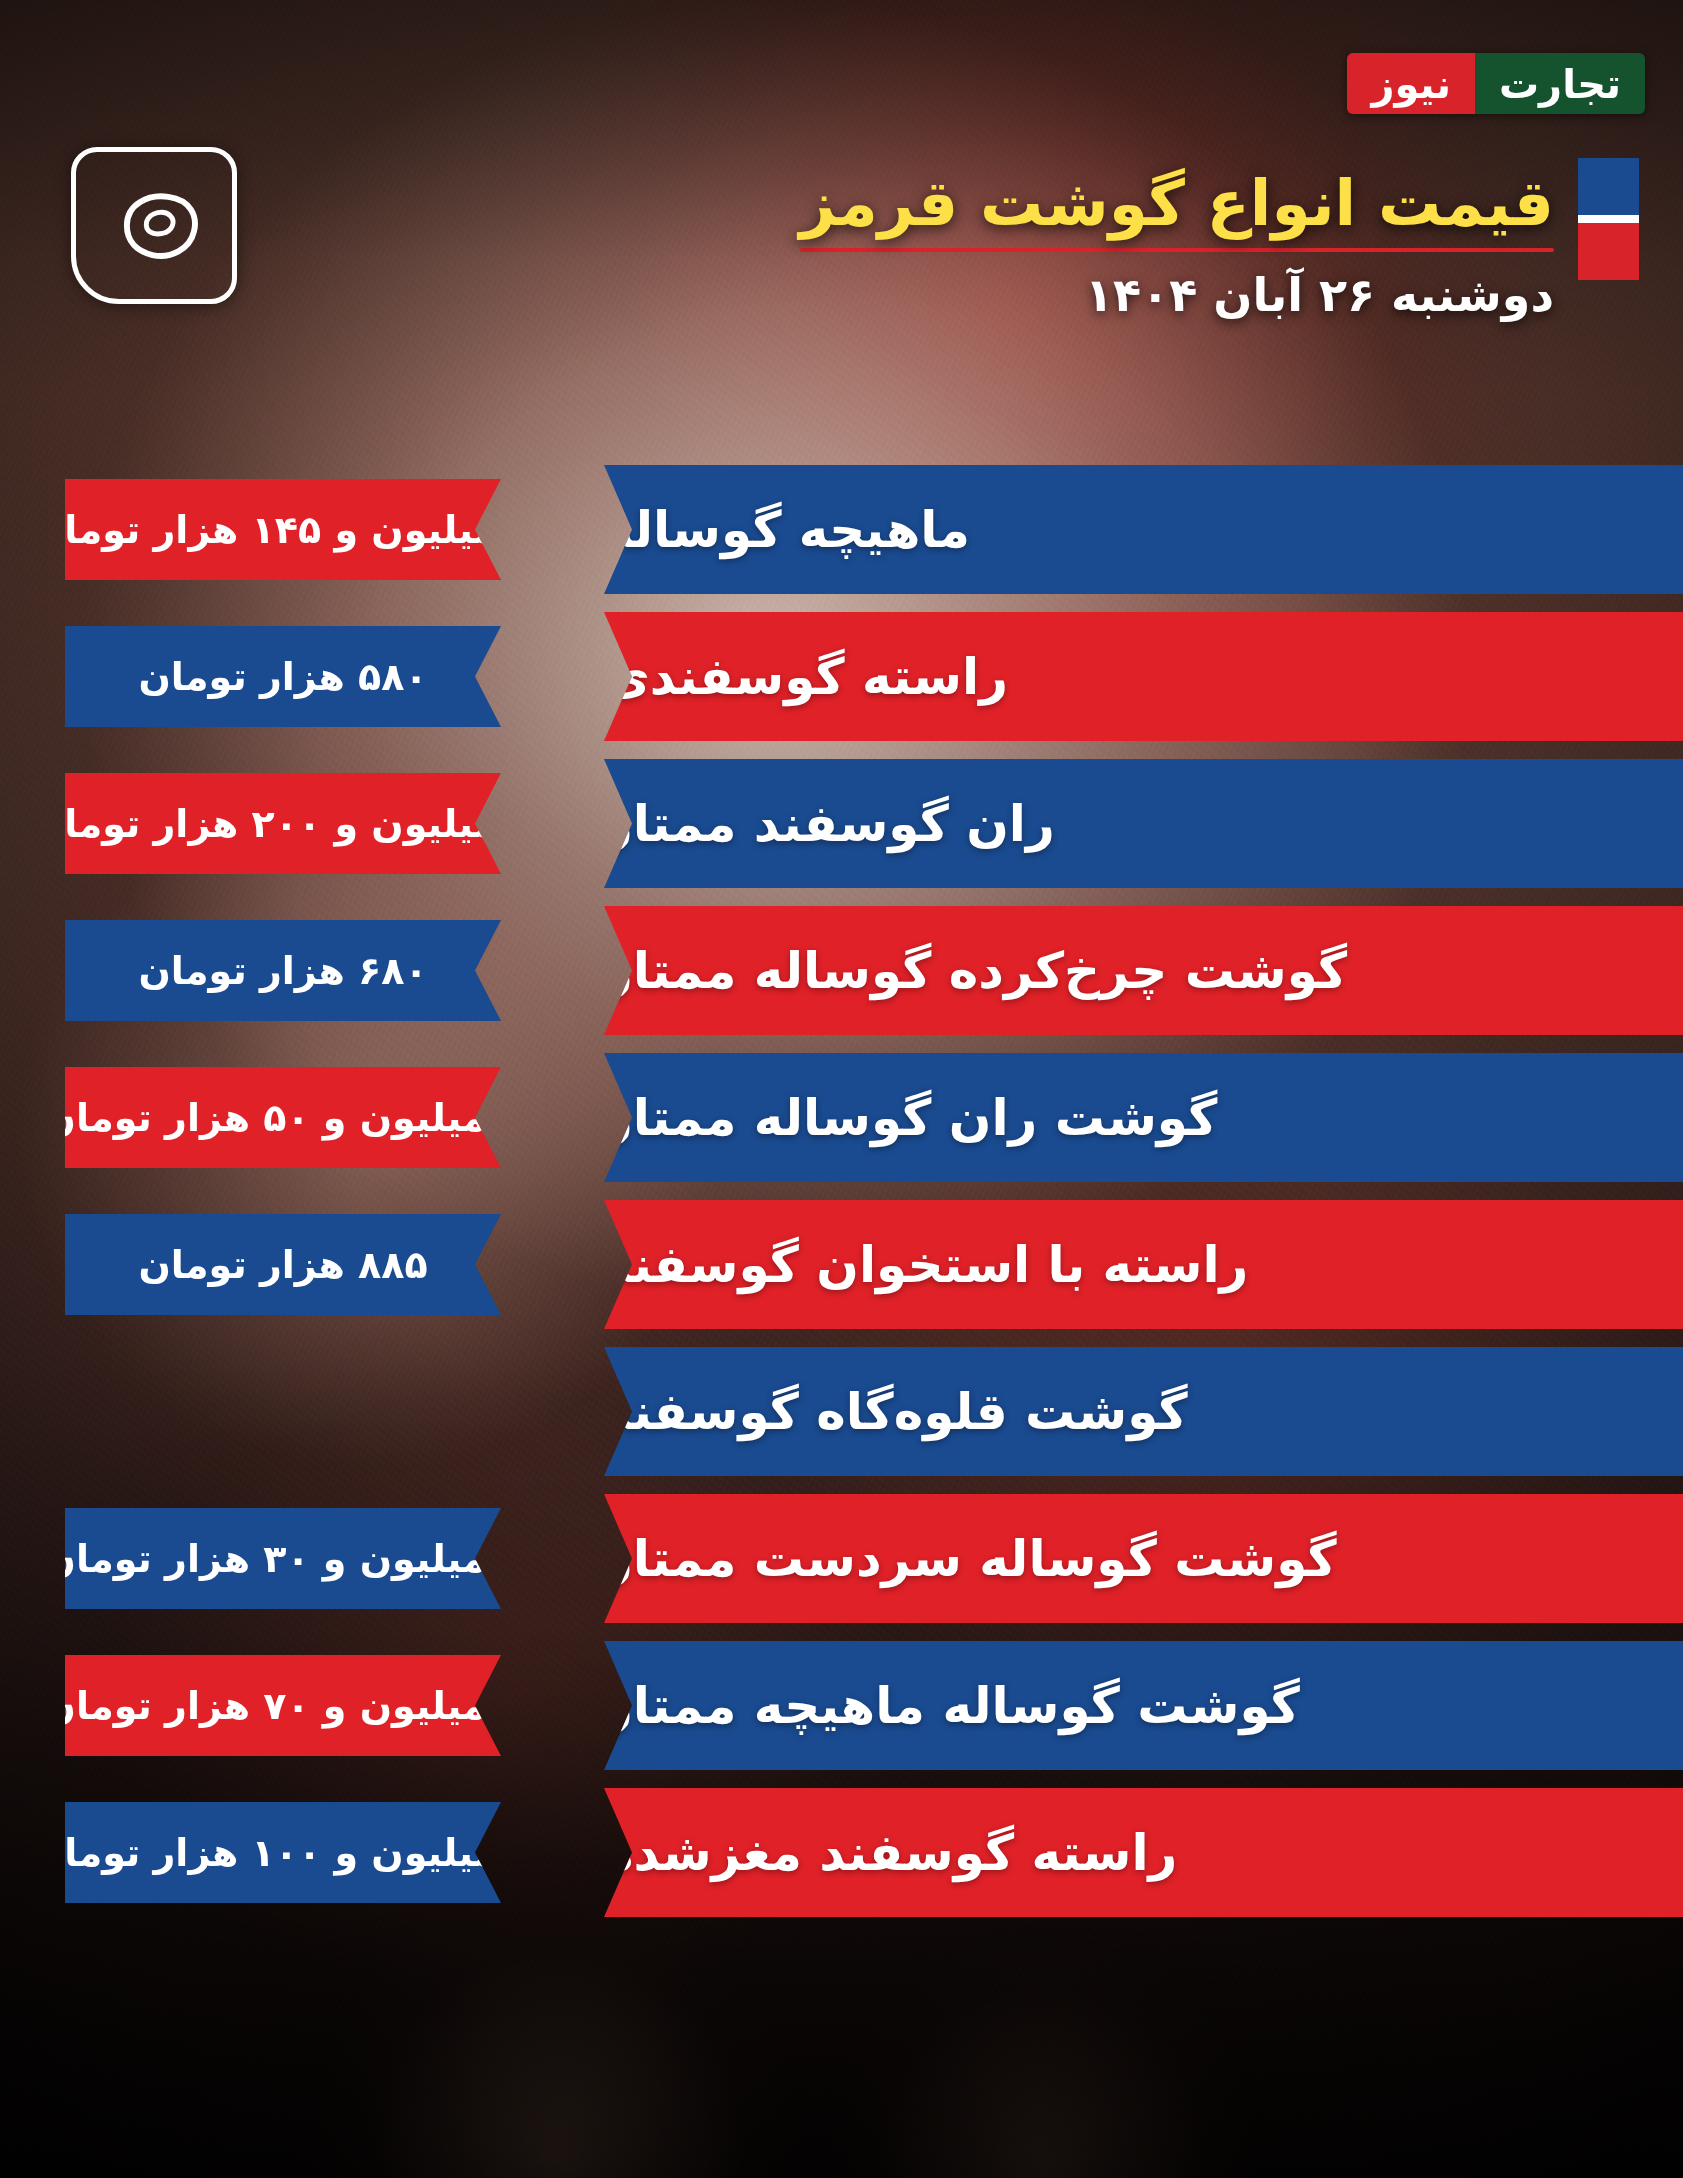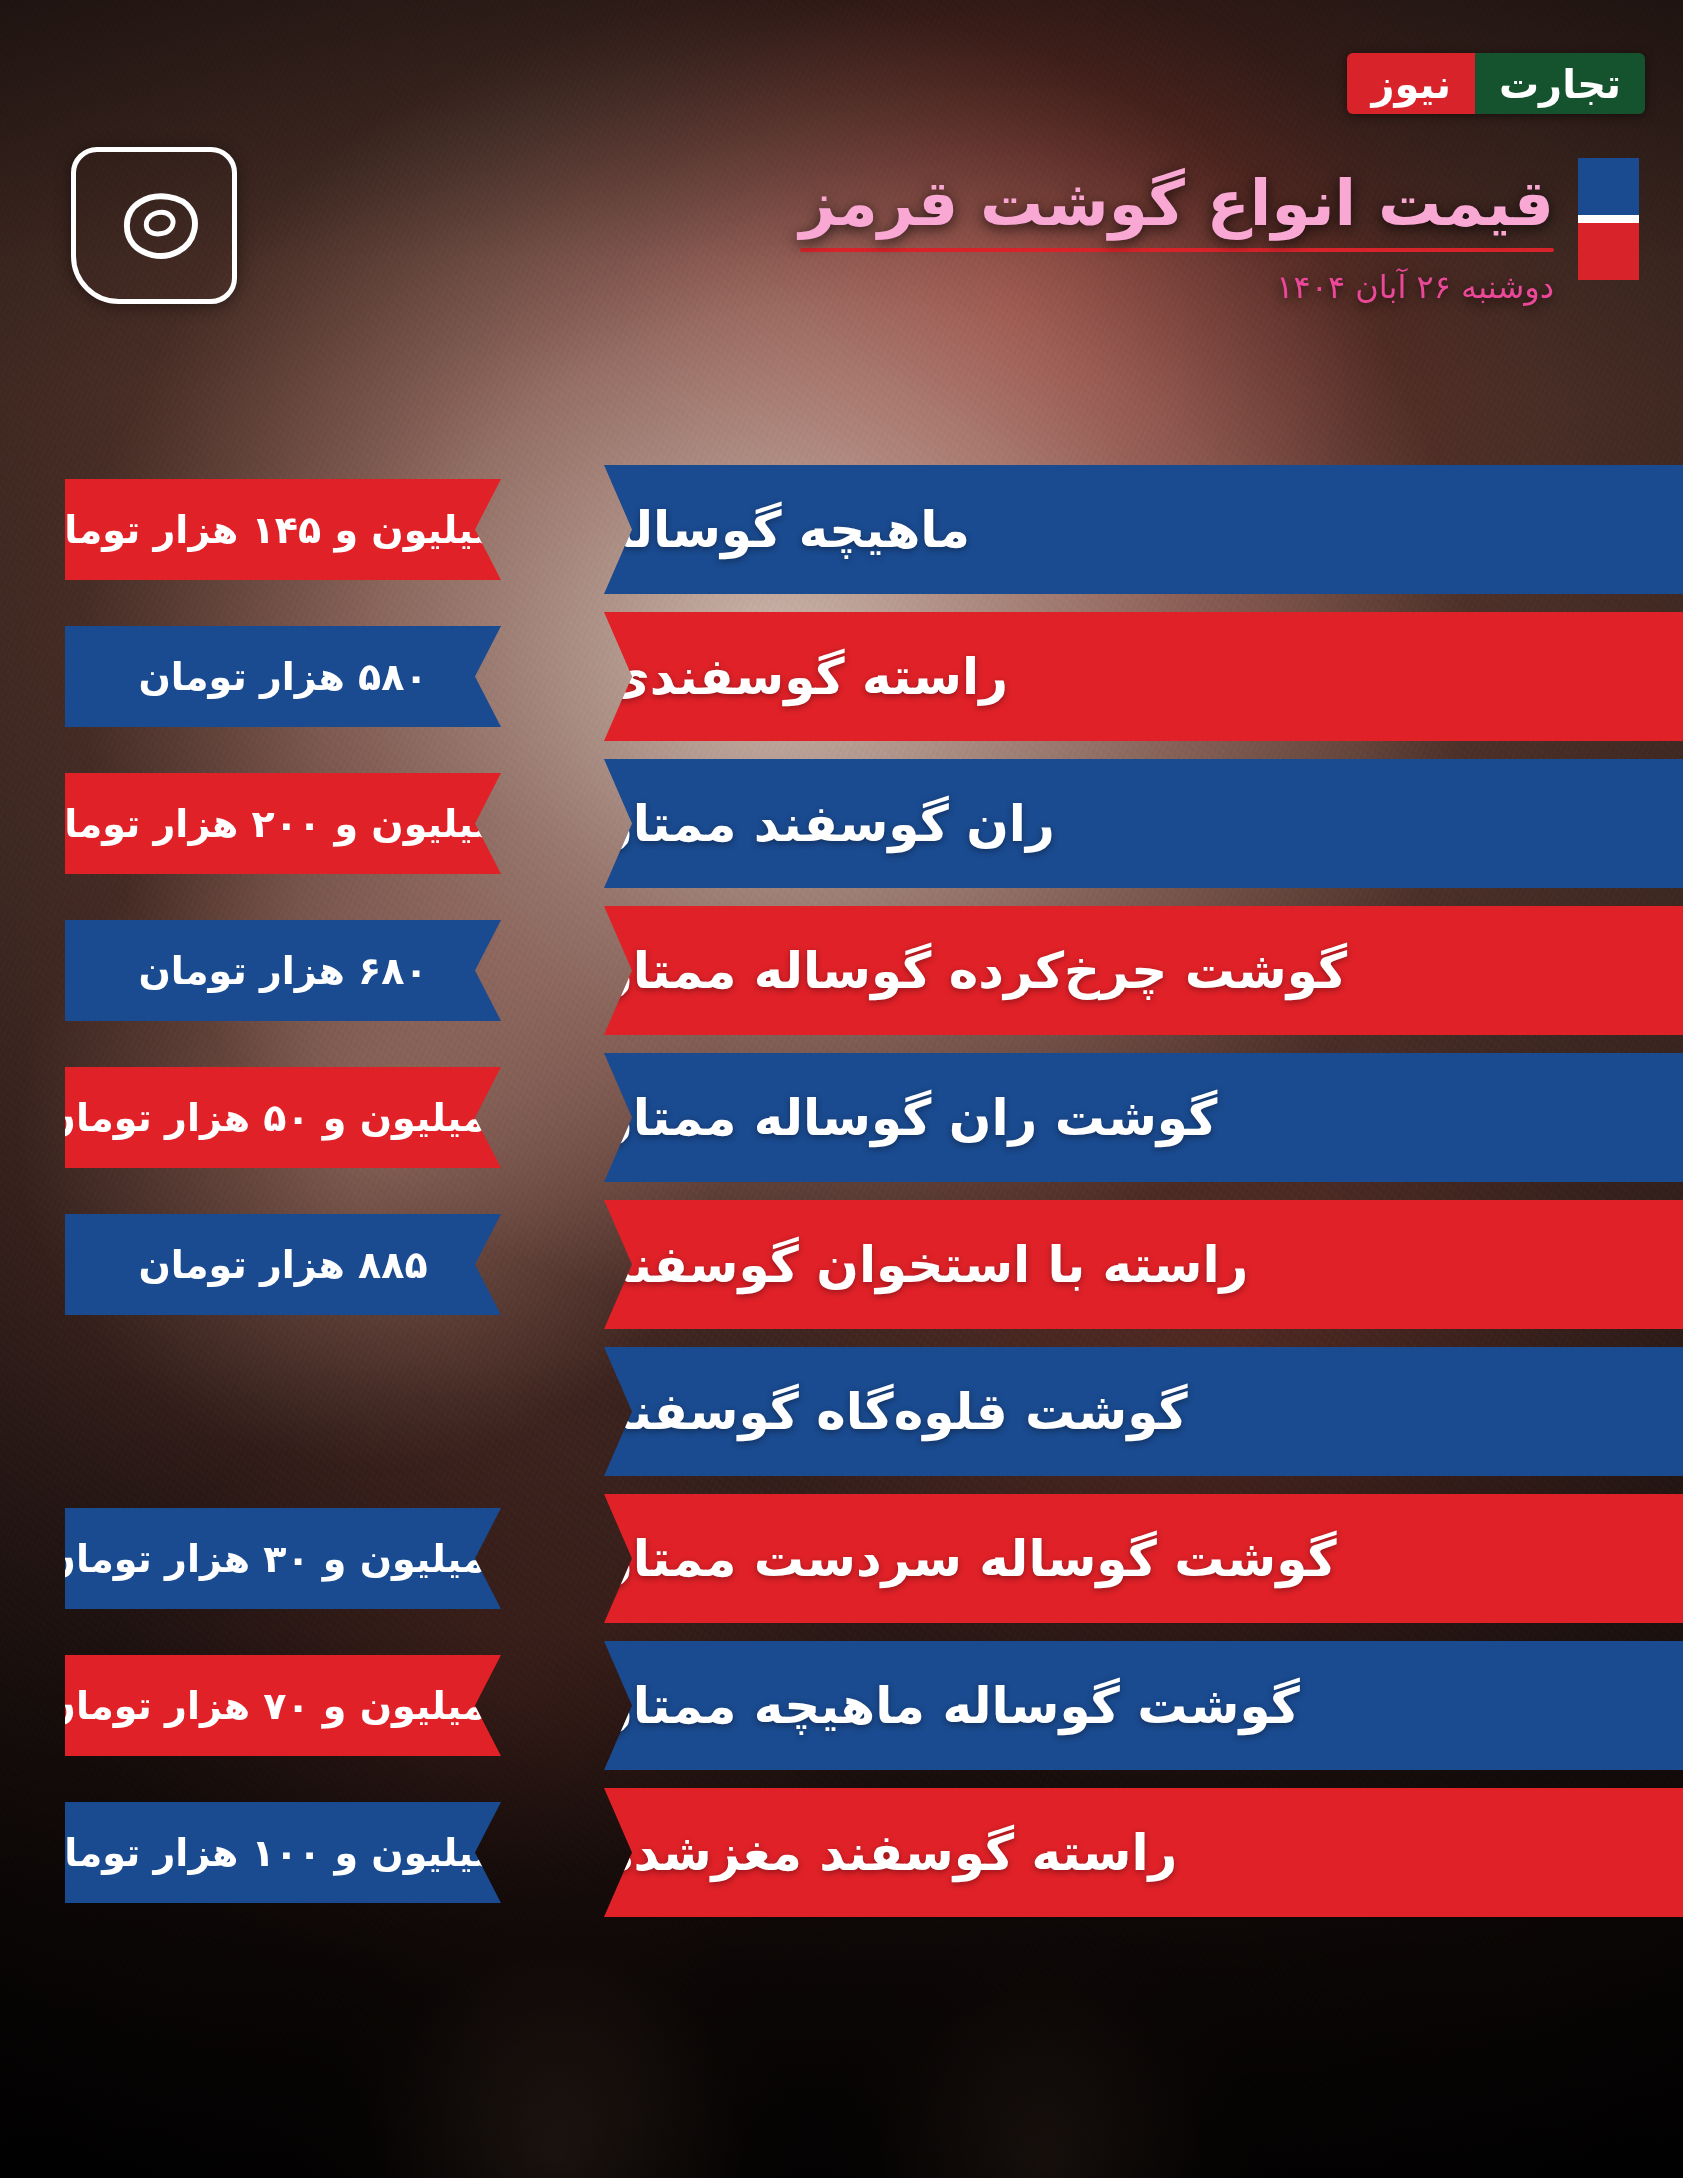--- a/index.html
+++ b/index.html
@@ -89,39 +89,39 @@
   .flagmark .fm-red { height: 57px; background: #d8232a; }
 
   .title-block {
     position: absolute;
     top: 168px;
     right: 129px;
     text-align: right;
     direction: rtl;
   }
   .main-title {
-    color: #f9a8d4;
+    color: #fde047;
     font-size: 63px;
     font-weight: 900;
     line-height: 1.15;
     text-shadow: 0 3px 14px rgba(0,0,0,.7);
     white-space: nowrap;
   }
   .title-rule {
     margin-top: 8px;
     height: 4px;
     width: 100%;
     background: #d8232a;
     border-radius: 2px;
   }
   .sub-title {
     margin-top: 16px;
-    color: #ec4899;
-    font-size: 32px;
-    font-weight: 400;
+    color: #ffffff;
+    font-size: 46px;
+    font-weight: 700;
     line-height: 1.2;
     text-shadow: 0 3px 12px rgba(0,0,0,.7);
     white-space: nowrap;
   }
 
   .meat-badge {
     position: absolute;
     top: 147px;
     left: 71px;
     width: 156px;

